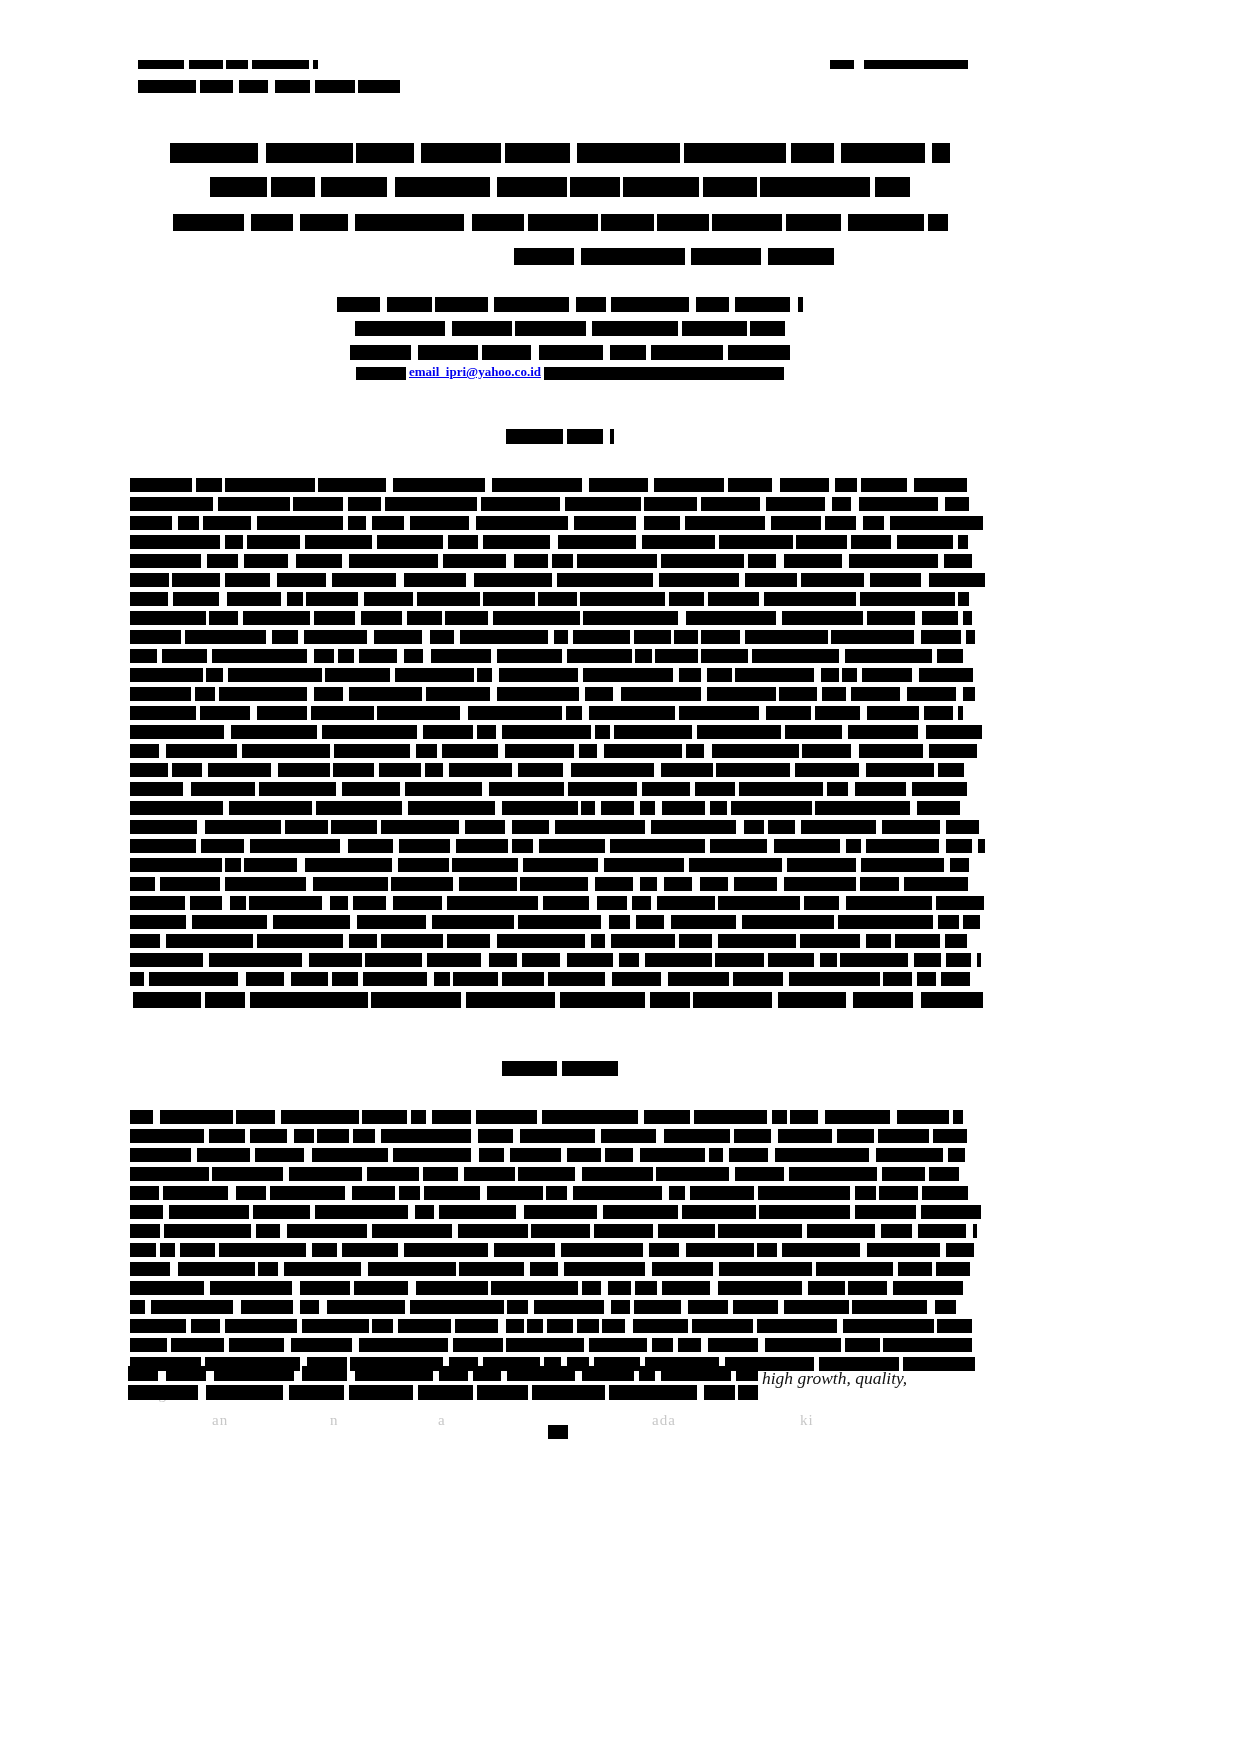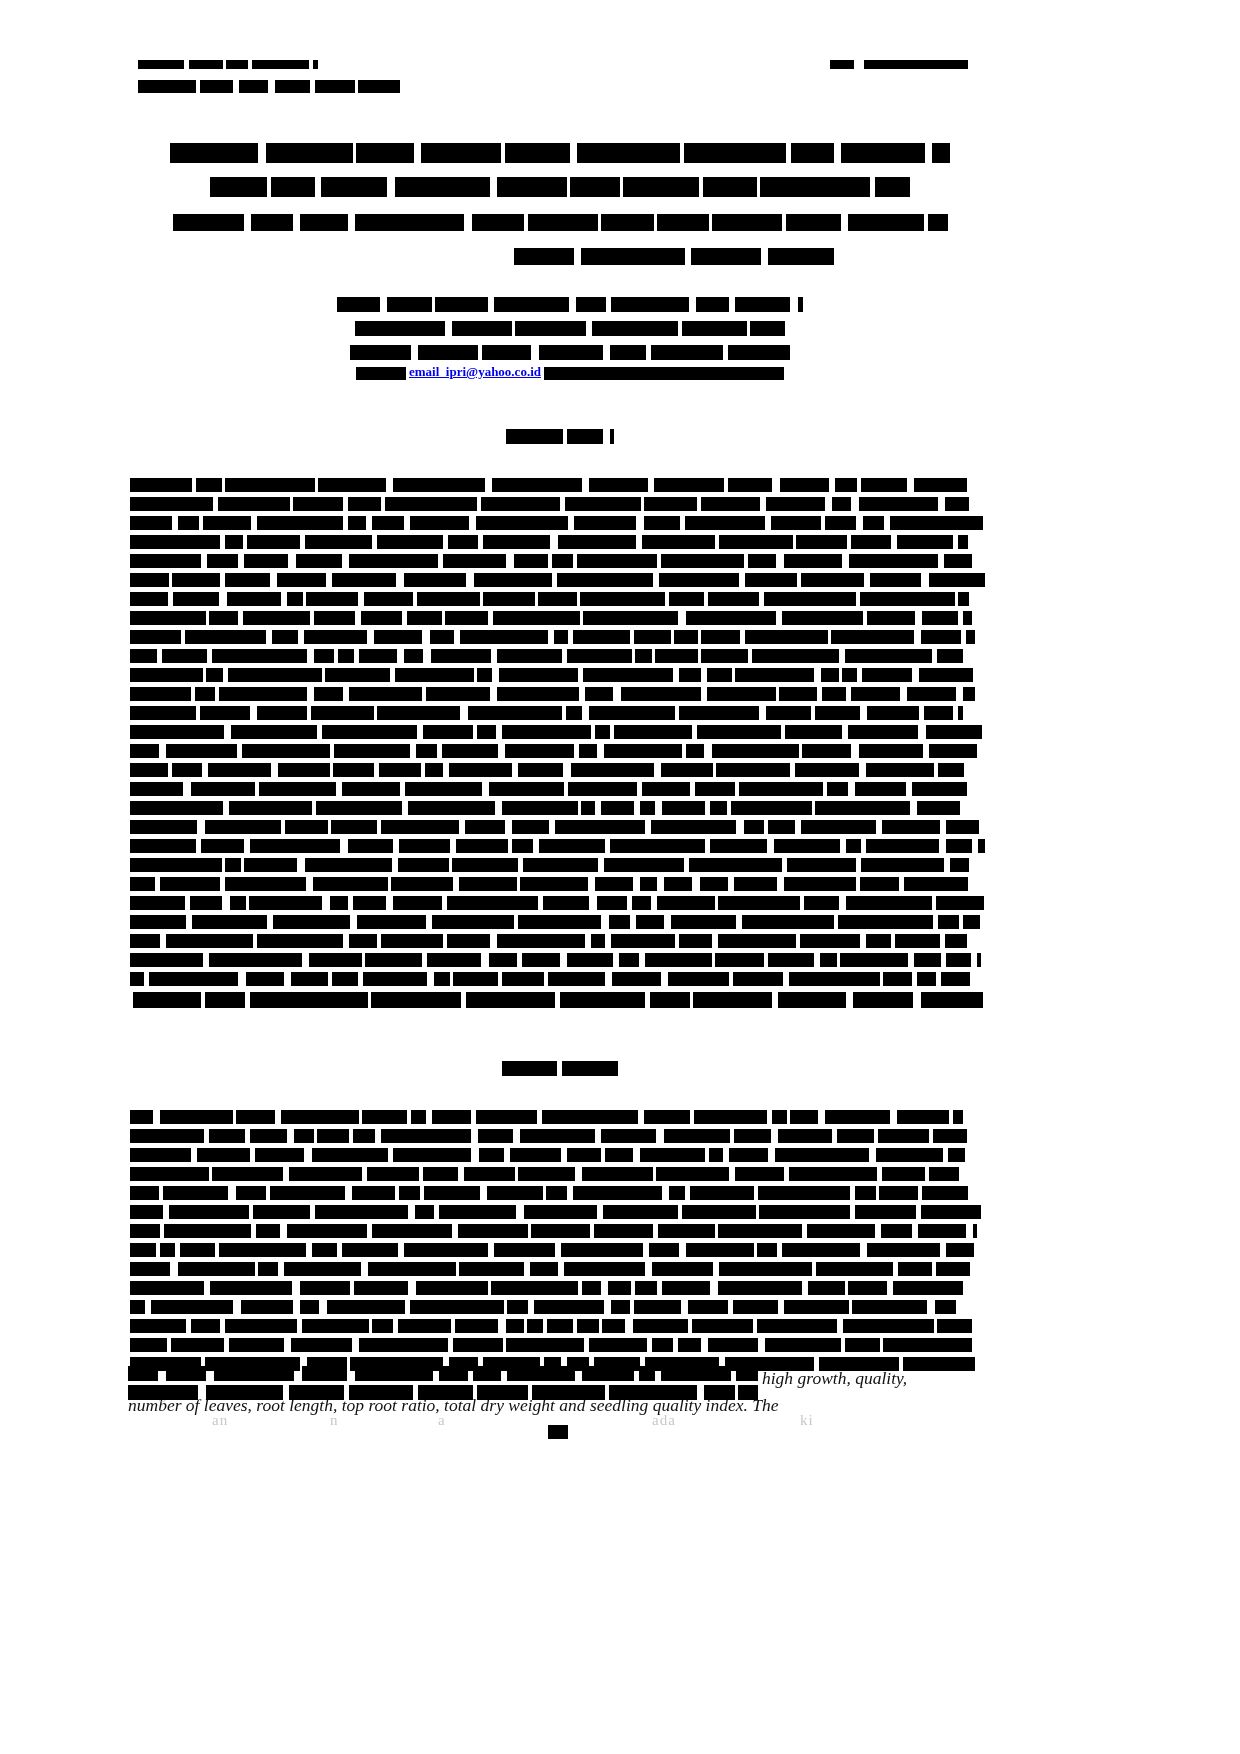--- a/index.html
+++ b/index.html
@@ -196,21 +196,20 @@
       <span class="ln" style="height: 19px; line-height: 19px; margin-bottom: 0px;"><span style="width: 26px; height: 14px;"></span><span style="width: 4px; height: 14px; background: transparent;"></span><span style="width: 15px; height: 14px;"></span><span style="width: 5px; height: 14px; background: transparent;"></span><span style="width: 35px; height: 14px;"></span><span style="width: 4px; height: 14px; background: transparent;"></span><span style="width: 87px; height: 14px;"></span><span style="width: 6px; height: 14px; background: transparent;"></span><span style="width: 25px; height: 14px;"></span><span style="width: 5px; height: 14px; background: transparent;"></span><span style="width: 56px; height: 14px;"></span><span style="width: 6px; height: 14px; background: transparent;"></span><span style="width: 84px; height: 14px;"></span><span style="width: 6px; height: 14px; background: transparent;"></span><span style="width: 61px; height: 14px;"></span><span style="width: 6px; height: 14px; background: transparent;"></span><span style="width: 82px; height: 14px;"></span><span style="width: 6px; height: 14px; background: transparent;"></span><span style="width: 30px; height: 14px;"></span><span style="width: 7px; height: 14px; background: transparent;"></span><span style="width: 68px; height: 14px;"></span><span style="width: 3px; height: 14px; background: transparent;"></span><span style="width: 20px; height: 14px;"></span><span style="width: 5px; height: 14px; background: transparent;"></span><span style="width: 78px; height: 14px;"></span><span style="width: 7px; height: 14px; background: transparent;"></span><span style="width: 73px; height: 14px;"></span><span style="width: 6px; height: 14px; background: transparent;"></span><span style="width: 28px; height: 14px;"></span></span>
       <span class="ln" style="height: 19px; line-height: 19px; margin-bottom: 0px;"><span style="width: 40px; height: 14px;"></span><span style="width: 8px; height: 14px; background: transparent;"></span><span style="width: 77px; height: 14px;"></span><span style="width: 3px; height: 14px; background: transparent;"></span><span style="width: 20px; height: 14px;"></span><span style="width: 6px; height: 14px; background: transparent;"></span><span style="width: 77px; height: 14px;"></span><span style="width: 7px; height: 14px; background: transparent;"></span><span style="width: 88px; height: 14px;"></span><span style="width: 3px; height: 14px; background: transparent;"></span><span style="width: 65px; height: 14px;"></span><span style="width: 6px; height: 14px; background: transparent;"></span><span style="width: 28px; height: 14px;"></span><span style="width: 6px; height: 14px; background: transparent;"></span><span style="width: 81px; height: 14px;"></span><span style="width: 7px; height: 14px; background: transparent;"></span><span style="width: 61px; height: 14px;"></span><span style="width: 6px; height: 14px; background: transparent;"></span><span style="width: 93px; height: 14px;"></span><span style="width: 4px; height: 14px; background: transparent;"></span><span style="width: 77px; height: 14px;"></span><span style="width: 5px; height: 14px; background: transparent;"></span><span style="width: 34px; height: 14px;"></span><span style="width: 4px; height: 14px; background: transparent;"></span><span style="width: 34px; height: 14px;"></span></span>
       <span class="ln" style="height: 19px; line-height: 19px; margin-bottom: 0px;"><span style="width: 74px; height: 14px;"></span><span style="width: 6px; height: 14px; background: transparent;"></span><span style="width: 82px; height: 14px;"></span><span style="width: 8px; height: 14px; background: transparent;"></span><span style="width: 50px; height: 14px;"></span><span style="width: 4px; height: 14px; background: transparent;"></span><span style="width: 54px; height: 14px;"></span><span style="width: 8px; height: 14px; background: transparent;"></span><span style="width: 72px; height: 14px;"></span><span style="width: 3px; height: 14px; background: transparent;"></span><span style="width: 87px; height: 14px;"></span><span style="width: 4px; height: 14px; background: transparent;"></span><span style="width: 19px; height: 14px;"></span><span style="width: 7px; height: 14px; background: transparent;"></span><span style="width: 23px; height: 14px;"></span><span style="width: 4px; height: 14px; background: transparent;"></span><span style="width: 22px; height: 14px;"></span><span style="width: 5px; height: 14px; background: transparent;"></span><span style="width: 48px; height: 14px;"></span><span style="width: 8px; height: 14px; background: transparent;"></span><span style="width: 84px; height: 14px;"></span><span style="width: 6px; height: 14px; background: transparent;"></span><span style="width: 37px; height: 14px;"></span><span style="width: 3px; height: 14px; background: transparent;"></span><span style="width: 39px; height: 14px;"></span><span style="width: 6px; height: 14px; background: transparent;"></span><span style="width: 70px; height: 14px;"></span></span>
       <span class="ln" style="height: 19px; line-height: 19px; margin-bottom: 0px;"><span style="width: 15px; height: 14px;"></span><span style="width: 6px; height: 14px; background: transparent;"></span><span style="width: 82px; height: 14px;"></span><span style="width: 8px; height: 14px; background: transparent;"></span><span style="width: 52px; height: 14px;"></span><span style="width: 7px; height: 14px; background: transparent;"></span><span style="width: 19px; height: 14px;"></span><span style="width: 8px; height: 14px; background: transparent;"></span><span style="width: 78px; height: 14px;"></span><span style="width: 5px; height: 14px; background: transparent;"></span><span style="width: 94px; height: 14px;"></span><span style="width: 3px; height: 14px; background: transparent;"></span><span style="width: 21px; height: 14px;"></span><span style="width: 6px; height: 14px; background: transparent;"></span><span style="width: 70px; height: 14px;"></span><span style="width: 7px; height: 14px; background: transparent;"></span><span style="width: 19px; height: 14px;"></span><span style="width: 4px; height: 14px; background: transparent;"></span><span style="width: 47px; height: 14px;"></span><span style="width: 7px; height: 14px; background: transparent;"></span><span style="width: 40px; height: 14px;"></span><span style="width: 5px; height: 14px; background: transparent;"></span><span style="width: 45px; height: 14px;"></span><span style="width: 6px; height: 14px; background: transparent;"></span><span style="width: 65px; height: 14px;"></span><span style="width: 3px; height: 14px; background: transparent;"></span><span style="width: 75px; height: 14px;"></span><span style="width: 8px; height: 14px; background: transparent;"></span><span style="width: 21px; height: 14px;"></span></span>
       <span class="ln" style="height: 19px; line-height: 19px; margin-bottom: 0px;"><span style="width: 56px; height: 14px;"></span><span style="width: 5px; height: 14px; background: transparent;"></span><span style="width: 29px; height: 14px;"></span><span style="width: 5px; height: 14px; background: transparent;"></span><span style="width: 72px; height: 14px;"></span><span style="width: 5px; height: 14px; background: transparent;"></span><span style="width: 67px; height: 14px;"></span><span style="width: 3px; height: 14px; background: transparent;"></span><span style="width: 21px; height: 14px;"></span><span style="width: 5px; height: 14px; background: transparent;"></span><span style="width: 53px; height: 14px;"></span><span style="width: 4px; height: 14px; background: transparent;"></span><span style="width: 43px; height: 14px;"></span><span style="width: 8px; height: 14px; background: transparent;"></span><span style="width: 18px; height: 14px;"></span><span style="width: 3px; height: 14px; background: transparent;"></span><span style="width: 16px; height: 14px;"></span><span style="width: 4px; height: 14px; background: transparent;"></span><span style="width: 26px; height: 14px;"></span><span style="width: 4px; height: 14px; background: transparent;"></span><span style="width: 22px; height: 14px;"></span><span style="width: 3px; height: 14px; background: transparent;"></span><span style="width: 23px; height: 14px;"></span><span style="width: 8px; height: 14px; background: transparent;"></span><span style="width: 55px; height: 14px;"></span><span style="width: 4px; height: 14px; background: transparent;"></span><span style="width: 61px; height: 14px;"></span><span style="width: 4px; height: 14px; background: transparent;"></span><span style="width: 80px; height: 14px;"></span><span style="width: 6px; height: 14px; background: transparent;"></span><span style="width: 91px; height: 14px;"></span><span style="width: 3px; height: 14px; background: transparent;"></span><span style="width: 35px; height: 14px;"></span></span>
       <span class="ln" style="height: 19px; line-height: 19px; margin-bottom: 0px;"><span style="width: 37px; height: 14px;"></span><span style="width: 4px; height: 14px; background: transparent;"></span><span style="width: 53px; height: 14px;"></span><span style="width: 5px; height: 14px; background: transparent;"></span><span style="width: 55px; height: 14px;"></span><span style="width: 7px; height: 14px; background: transparent;"></span><span style="width: 61px; height: 14px;"></span><span style="width: 7px; height: 14px; background: transparent;"></span><span style="width: 89px; height: 14px;"></span><span style="width: 5px; height: 14px; background: transparent;"></span><span style="width: 50px; height: 14px;"></span><span style="width: 3px; height: 14px; background: transparent;"></span><span style="width: 78px; height: 14px;"></span><span style="width: 5px; height: 14px; background: transparent;"></span><span style="width: 58px; height: 14px;"></span><span style="width: 5px; height: 14px; background: transparent;"></span><span style="width: 21px; height: 14px;"></span><span style="width: 5px; height: 14px; background: transparent;"></span><span style="width: 23px; height: 14px;"></span><span style="width: 7px; height: 14px; background: transparent;"></span><span style="width: 50px; height: 14px;"></span><span style="width: 7px; height: 14px; background: transparent;"></span><span style="width: 76px; height: 14px;"></span><span style="width: 4px; height: 14px; background: transparent;"></span><span style="width: 35px; height: 14px;"></span><span style="width: 3px; height: 14px; background: transparent;"></span><span style="width: 89px; height: 14px;"></span></span>
       <span class="ln" style="height: 19px; line-height: 19px; margin-bottom: 0px;"><span style="width: 71px; height: 14px;"></span><span style="width: 4px; height: 14px; background: transparent;"></span><span style="width: 95px; height: 14px;"></span><span style="width: 7px; height: 14px; background: transparent;"></span><span style="width: 40px; height: 14px;"></span><span style="width: 3px; height: 14px; background: transparent;"></span><span style="width: 93px; height: 14px;"></span><span style="width: 6px; height: 14px; background: transparent;"></span><span style="width: 29px; height: 14px;"></span><span style="width: 5px; height: 14px; background: transparent;"></span><span style="width: 57px; height: 14px;"></span><span style="width: 4px; height: 14px; background: transparent;"></span><span style="width: 17px; height: 14px;"></span><span style="width: 6px; height: 14px; background: transparent;"></span><span style="width: 22px; height: 14px;"></span><span style="width: 5px; height: 14px; background: transparent;"></span><span style="width: 46px; height: 14px;"></span><span style="width: 5px; height: 14px; background: transparent;"></span><span style="width: 74px; height: 14px;"></span><span style="width: 6px; height: 14px; background: transparent;"></span><span style="width: 89px; height: 14px;"></span><span style="width: 5px; height: 14px; background: transparent;"></span><span style="width: 80px; height: 14px;"></span><span style="width: 4px; height: 14px; background: transparent;"></span><span style="width: 72px; height: 14px;"></span></span>
     </div>
 
   <div class="visible-italic" id="vis-line-1">high growth, quality,</div>
-  <div class="visible-italic" id="vis-line-2">number of leaves, root length, top root ratio, total dry weight and seedling quality index.  The</div>
 
   <div class="ghost" style="left:150px; top:1386px;">ng</div>
   <div class="ghost" style="left:212px; top:1412px;">an</div>
   <div class="ghost" style="left:330px; top:1412px;">n</div>
   <div class="ghost" style="left:438px; top:1412px;">a</div>
   <div class="ghost" style="left:652px; top:1412px;">ada</div>
   <div class="ghost" style="left:800px; top:1412px;">ki</div>
 
   <div class="page-number"></div>
 

